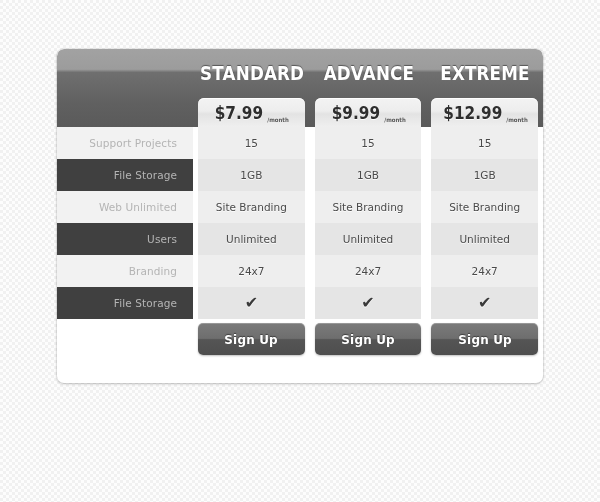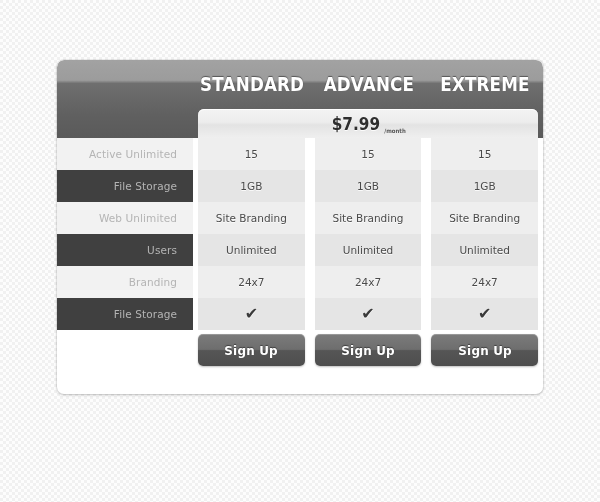--- a/index.html
+++ b/index.html
@@ -17,21 +17,21 @@
       linear-gradient(45deg, rgba(255,255,255,0.85) 25%, transparent 25%, transparent 75%, rgba(255,255,255,0.85) 75%);
     background-size: 6px 6px;
     background-position: 0 0, 3px 3px;
     position: relative;
   }
 
   
   .card {
     position: absolute;
     left: 57px;
-    top: 60px;
+    top: 49px;
     width: 486px;
     height: 334px;
     background: #ffffff;
     border-radius: 7px;
     box-shadow: 0 1px 3px rgba(0,0,0,0.20), 0 0 0 1px rgba(0,0,0,0.05);
     overflow: hidden;
   }
 
   
   .header {
@@ -216,27 +216,39 @@
     </div>
 
     <div class="price-row">
       <div class="header-spacer"></div>
       <div class="price-cell">
         <div class="price-box">
           <span class="price-amount">$7.99</span>
           <span class="price-period">/month</span>
         </div>
       </div>
+      <div class="price-cell">
+        <div class="price-box">
+          <span class="price-amount">$9.99</span>
+          <span class="price-period">/month</span>
+        </div>
+      </div>
+      <div class="price-cell">
+        <div class="price-box">
+          <span class="price-amount">$12.99</span>
+          <span class="price-period">/month</span>
+        </div>
+      </div>
     </div>
   </div>
 
   <div class="rows">
 
     <div class="frow odd">
-      <div class="lbl">Active Unlimited</div>
+      <div class="lbl">Support Projects</div>
       <div class="cell">
           <div class="cell-inner">15</div>
         </div>
       <div class="cell">
           <div class="cell-inner">15</div>
         </div>
       <div class="cell">
           <div class="cell-inner">15</div>
         </div>
     </div>

